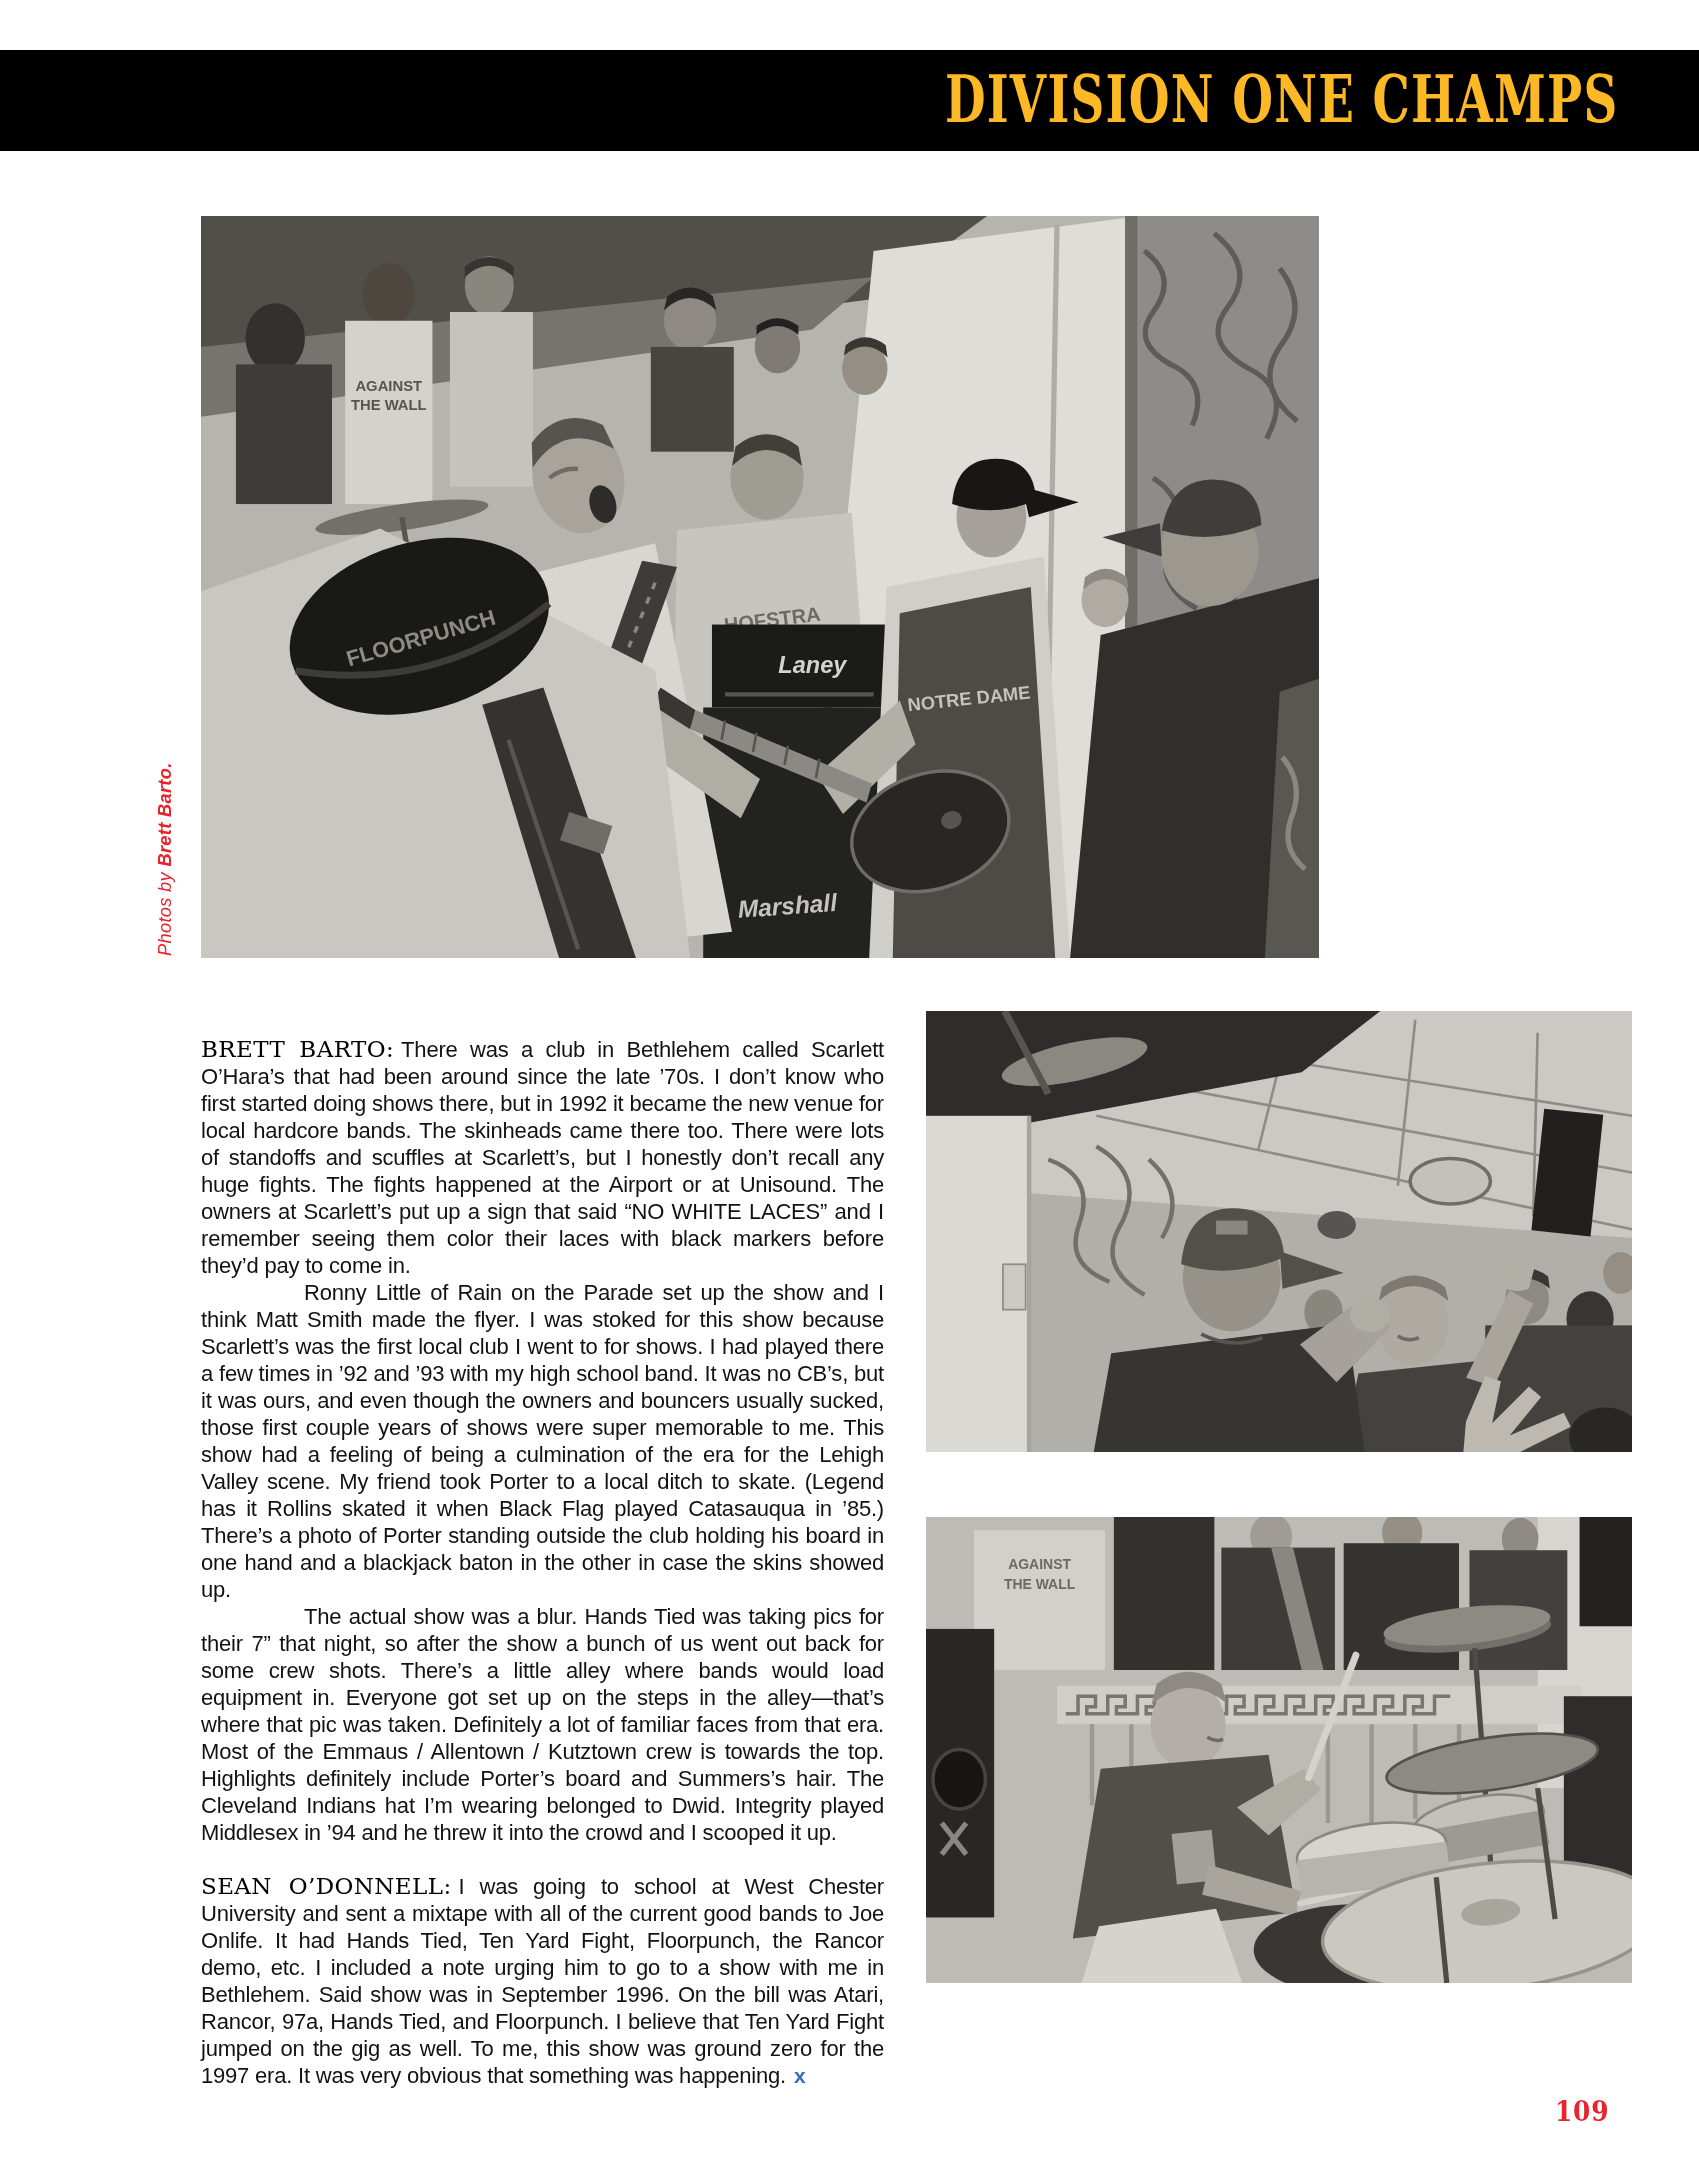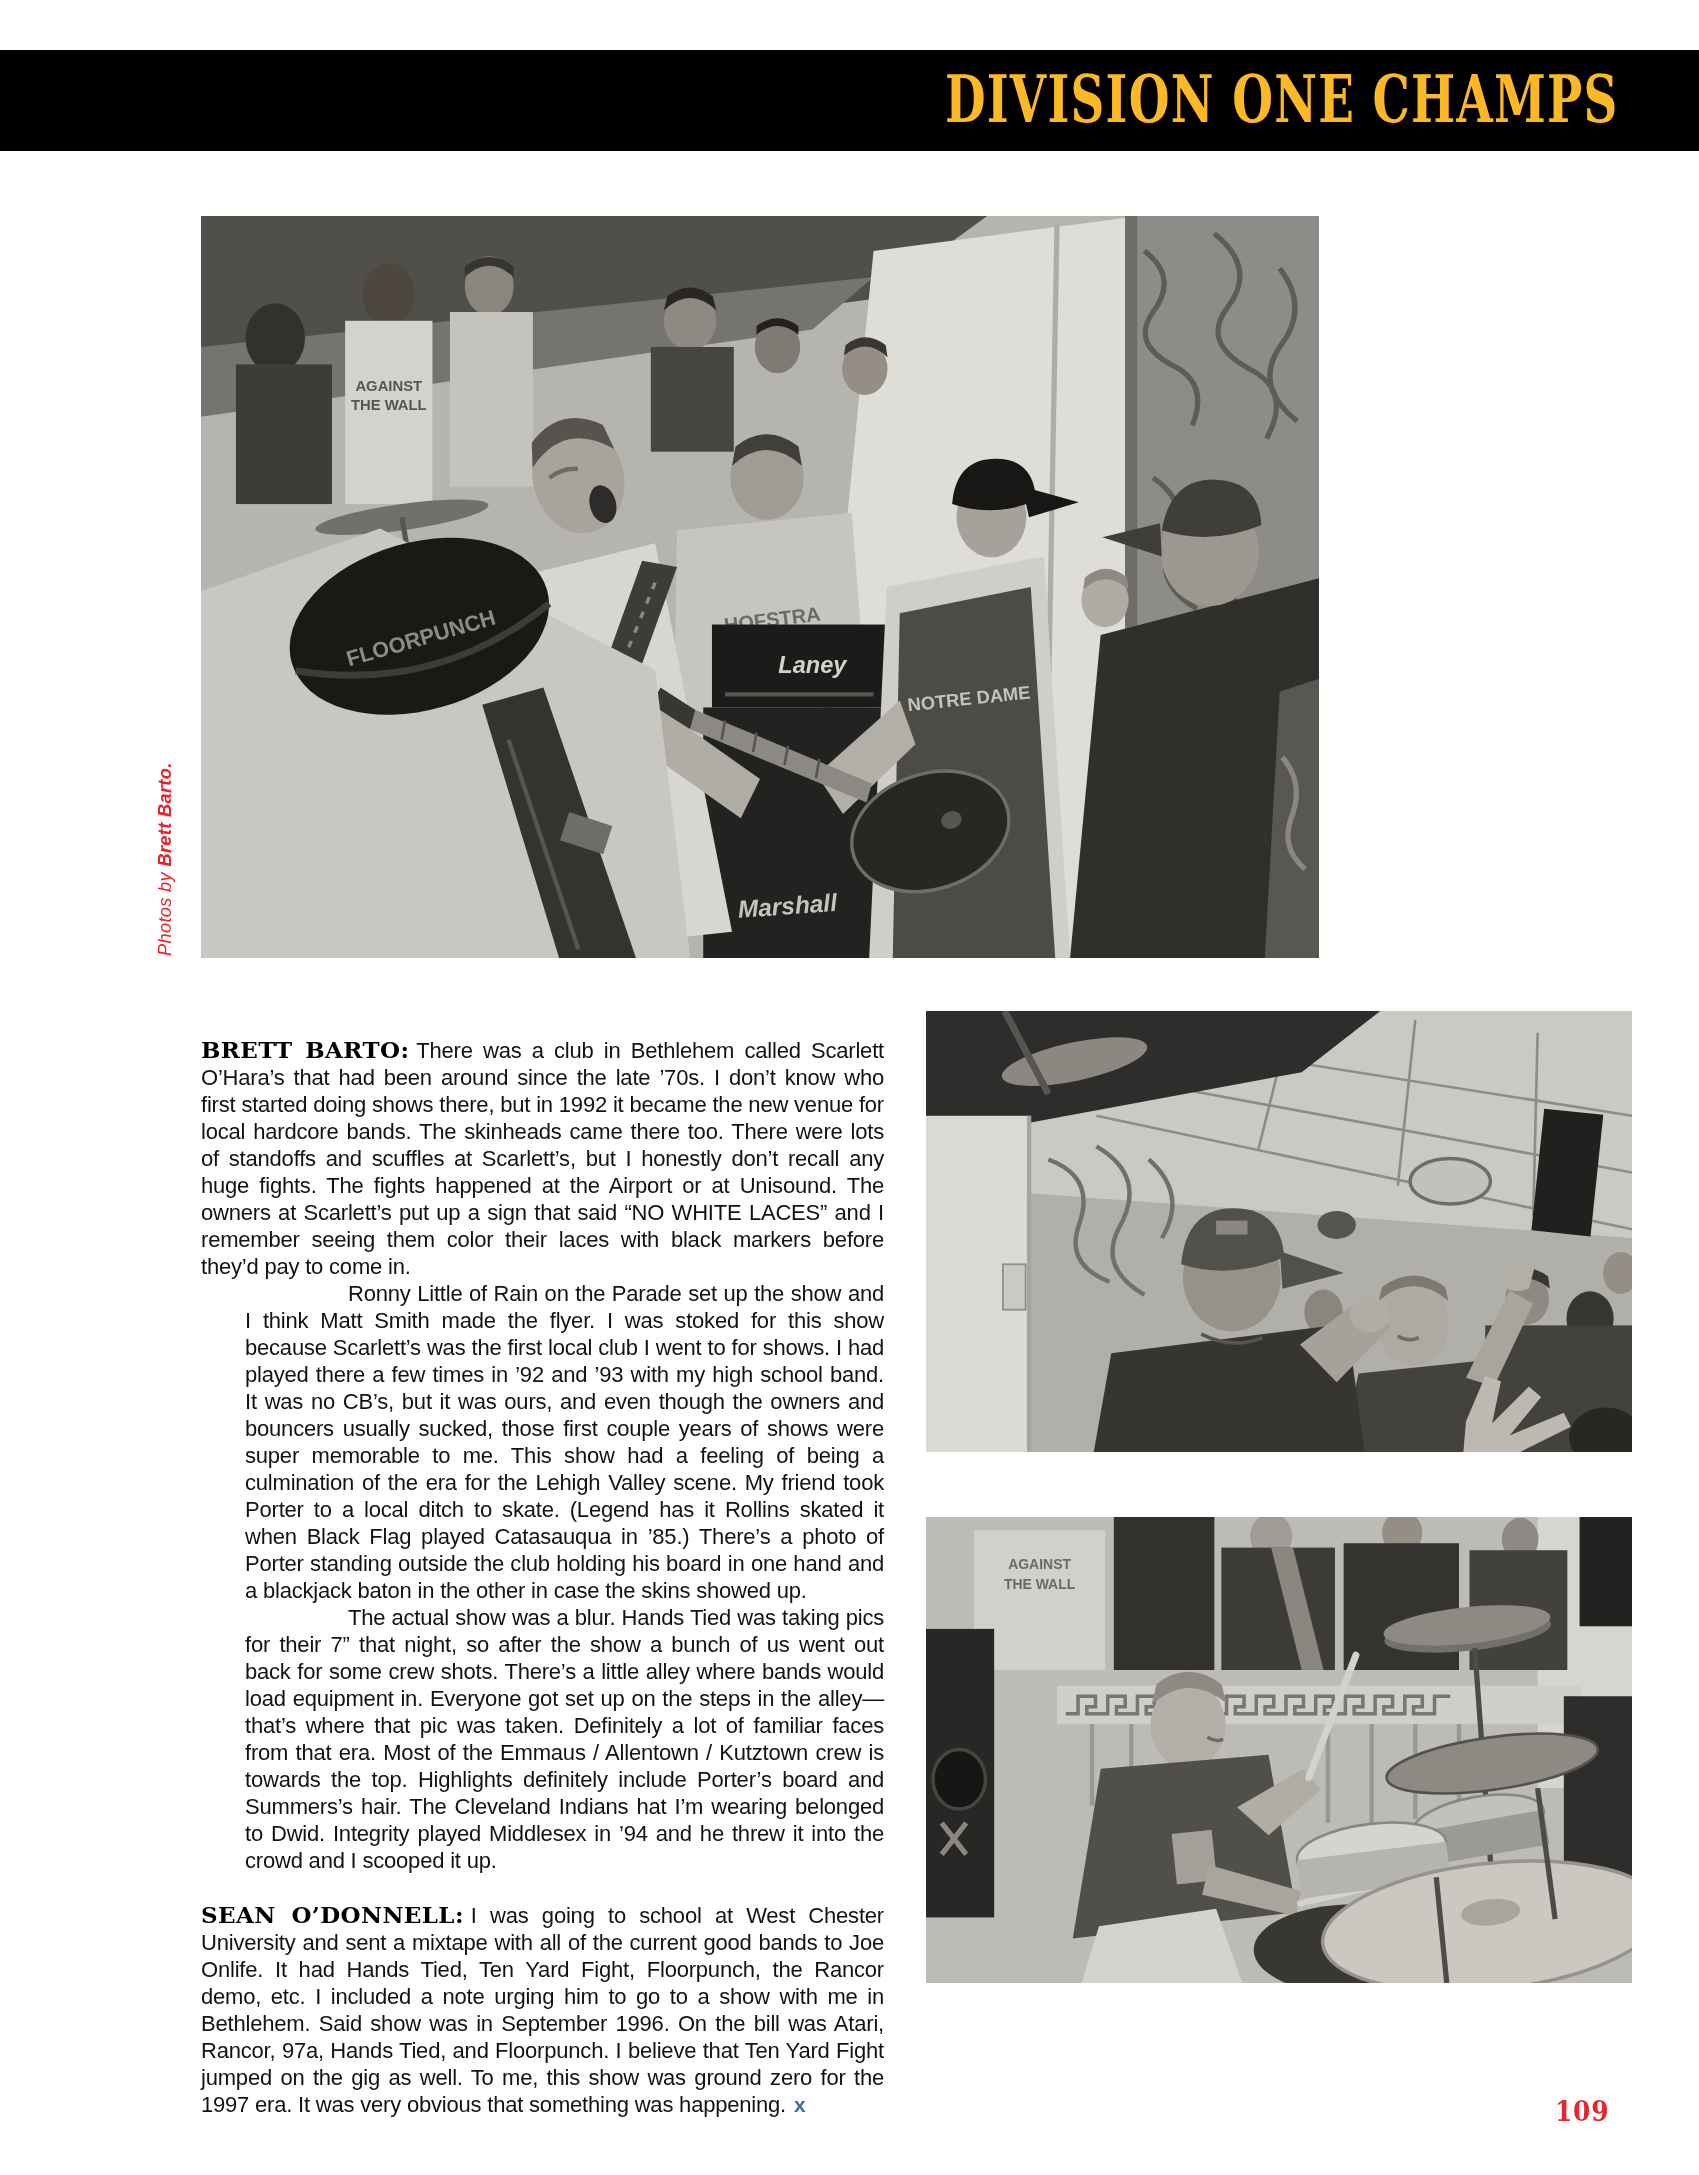--- a/index.html
+++ b/index.html
@@ -27,23 +27,23 @@
     white-space:nowrap;font-size:18.3px;font-style:italic;color:#e8222a;letter-spacing:0.3px;
   }
   .credit b{font-weight:700;}
   
   .article{
     position:absolute;left:201px;top:1036px;width:683px;
     font-size:22px;line-height:27px;letter-spacing:-0.2px;color:#121212;
     text-align:justify;
   }
   .article p{margin:0;}
-  .article p.indent{text-indent:103px;margin-left:44px;}
+  .article p.indent{text-indent:103px;}
   .speaker{
-    font-family:"DejaVu Serif",serif;font-weight:700;font-size:23px;
+    font-family:"DejaVu Serif",serif;font-weight:400;font-size:23px;
     letter-spacing:0.4px;margin-right:7px;color:#000;
   }
   .section-gap{margin-top:27px !important;}
   .endmark{color:#3a6db7;font-weight:700;margin-left:7.9px;font-size:21px;}
   
   .page-number{
     position:absolute;left:1555px;top:2096px;
     font-family:"DejaVu Serif",serif;font-weight:700;font-size:27px;color:#e8242c;
     transform:scaleX(.92);transform-origin:0 0;letter-spacing:0.9px;
   }

